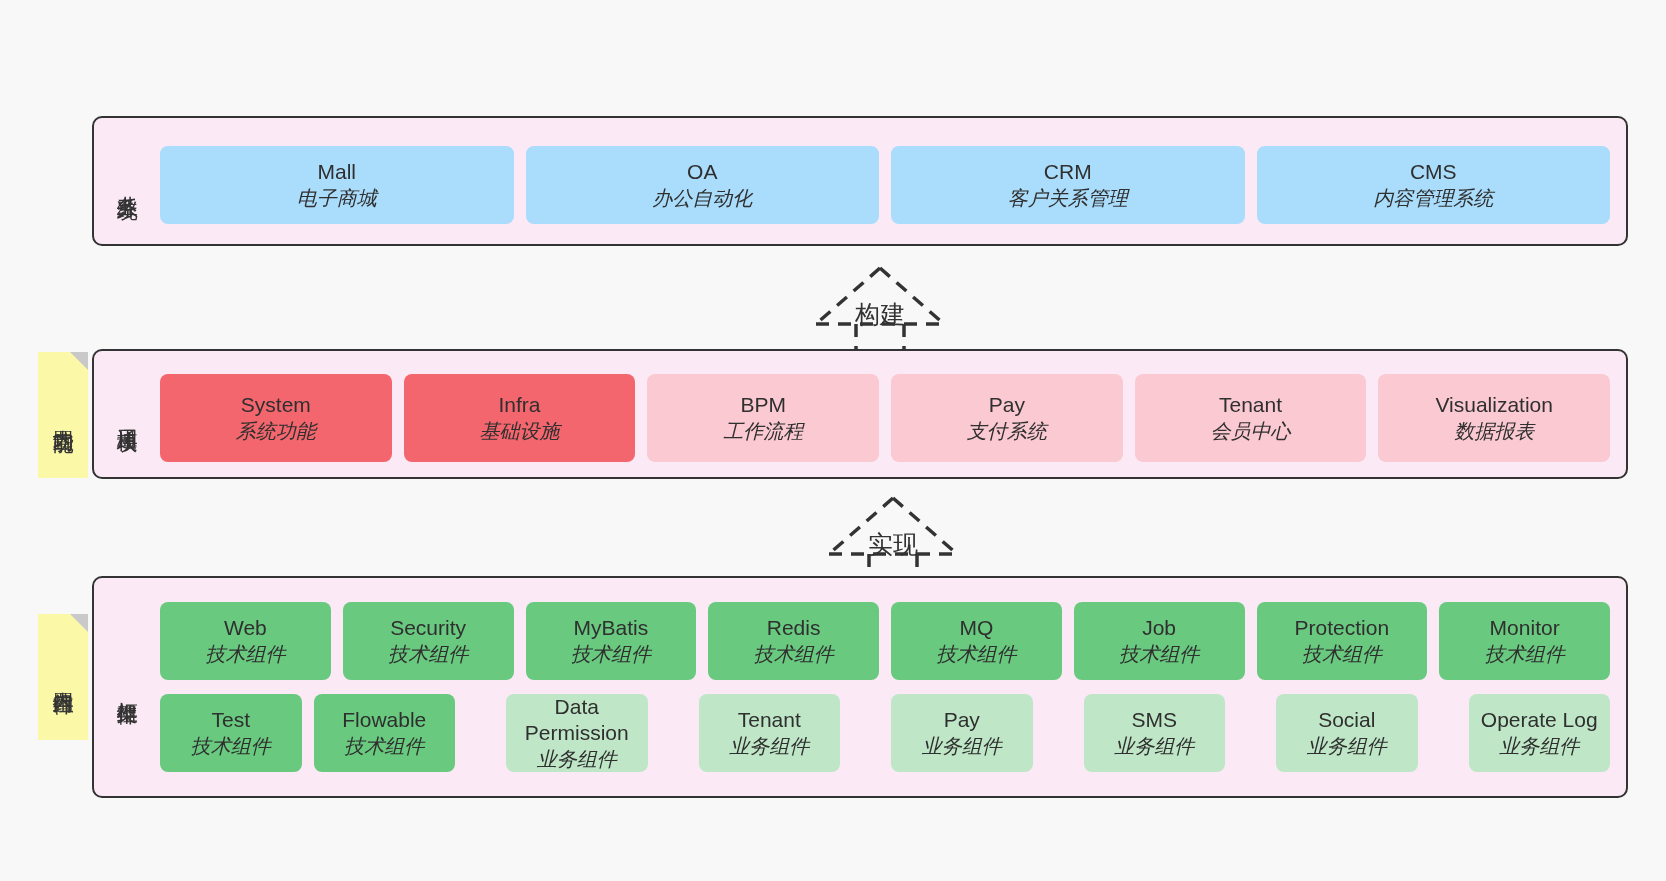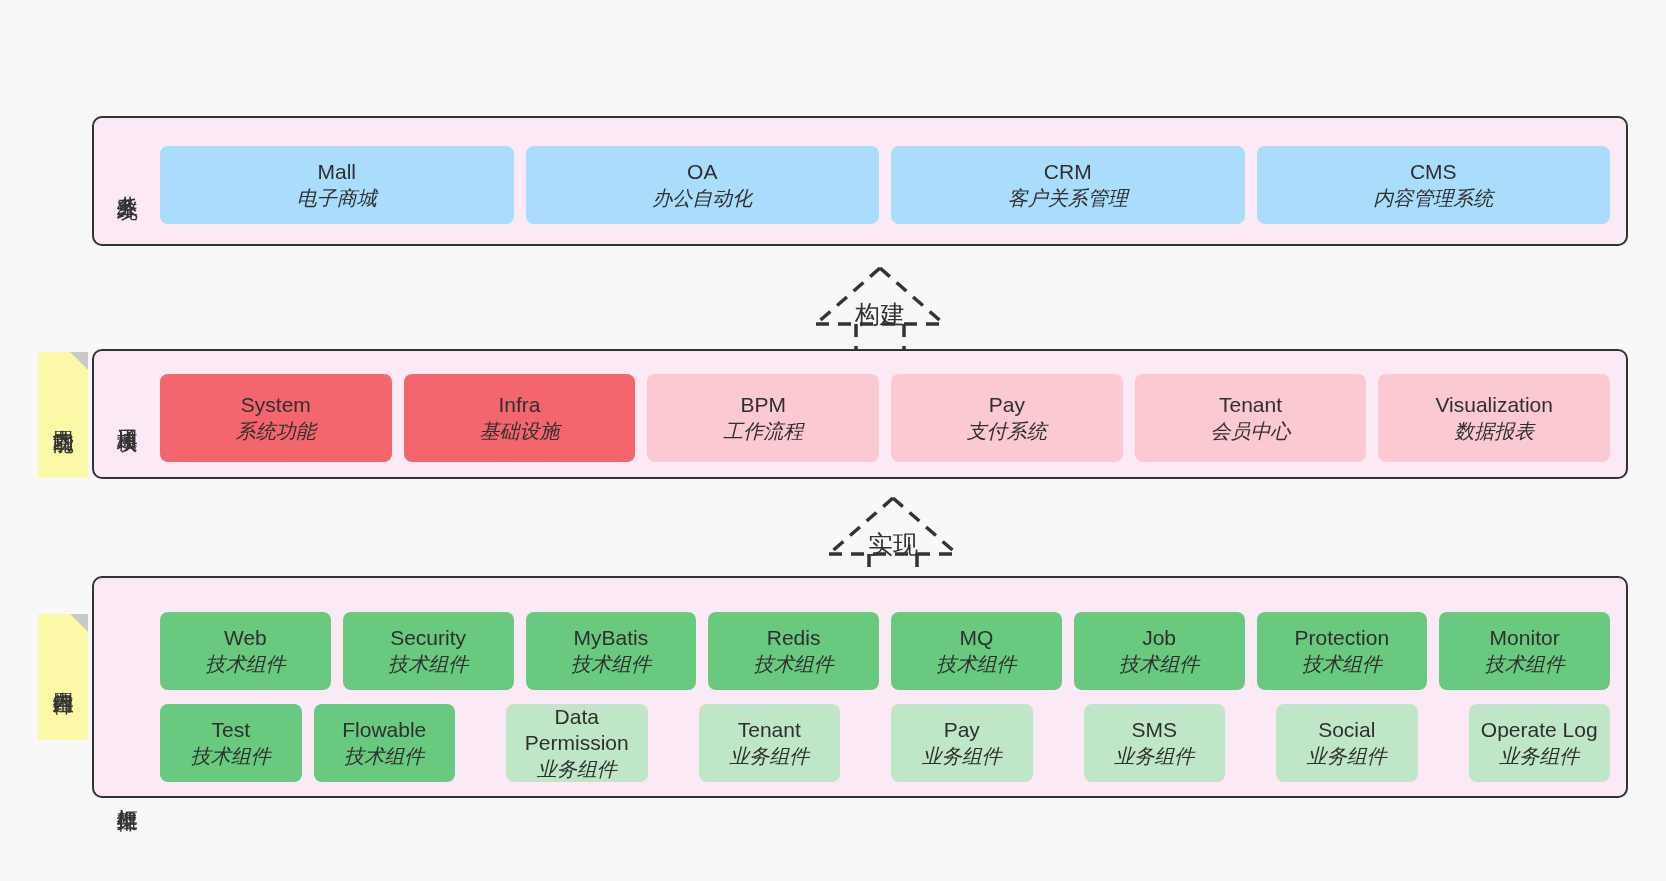--- a/index.html
+++ b/index.html
@@ -227,21 +227,21 @@
       <path d="M109 62 L109 95" stroke="#333333" stroke-width="3.5" stroke-dasharray="13 9" fill="none"></path>
     </svg>
     <span class="arrow-label">实现</span>
   </div>
 
   <div class="note" style="left:38px; top:614px; height:126px;">
     <span>内置组件</span>
     <span class="fold"></span>
   </div>
 
-  <div class="layer l3" style="left:92px; top:576px; width:1536px; height:222px;align-items:flex-end;">
+  <div class="layer l3" style="left:92px; top:576px; width:1536px; height:222px;">
     <div class="layer-title">框架组件</div>
     <div class="layer-body two-rows">
 
       <div class="row">
         <div class="card green">
           <span class="en">Web</span>
           <span class="cn">技术组件</span>
         </div>
         <div class="card green">
           <span class="en">Security</span>

